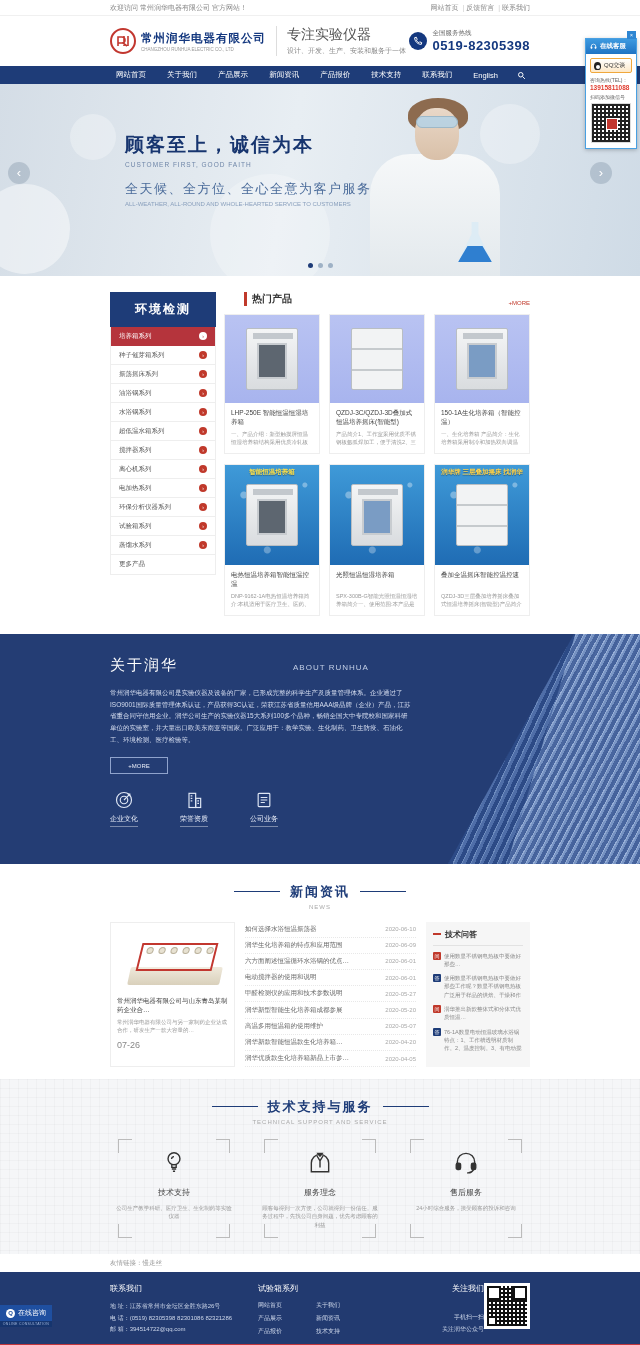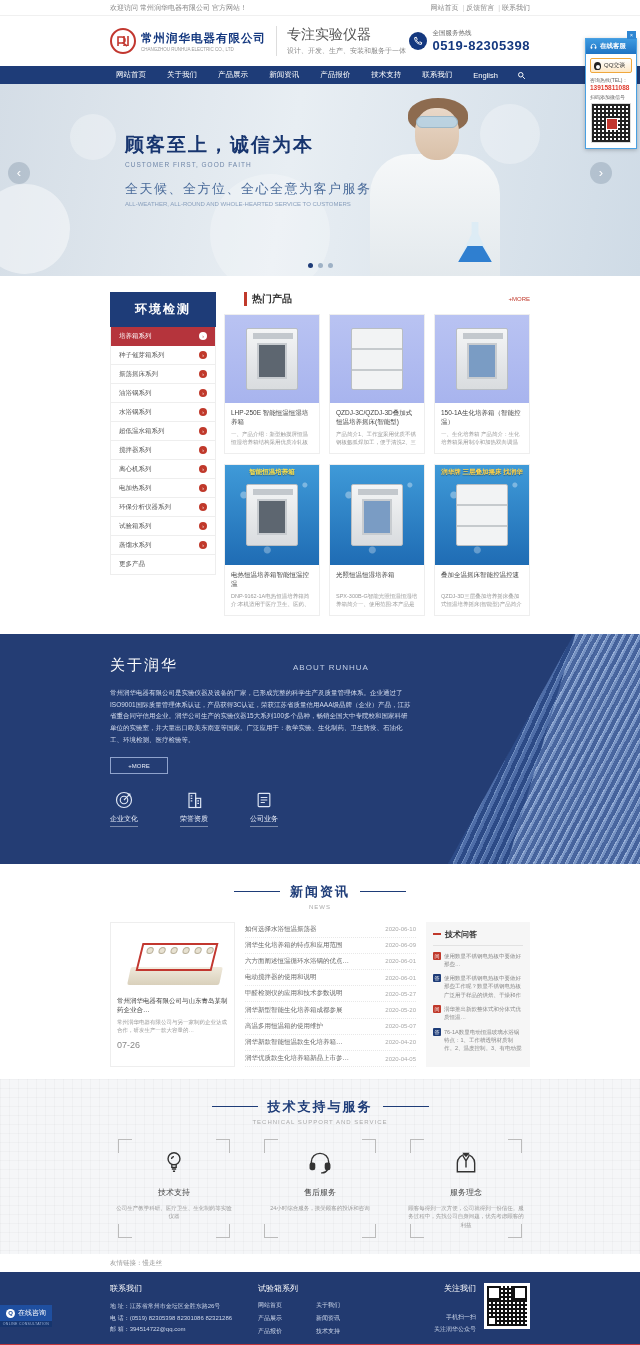--- a/index.html
+++ b/index.html
@@ -80,21 +80,21 @@
                letter-spacing:2px; padding:9px 0; }
   .side ul { list-style:none; border:1px solid #eee; border-top:none; }
   .side li { display:flex; align-items:center; justify-content:space-between; padding:0 8px;
              height:19px; border-bottom:1px solid #eee; font-size:6.5px; color:#555; cursor:pointer; }
   .side li:last-child { border-bottom:none; }
   .side li.on { background:#b5343c; color:#fff; border-color:#b5343c; }
   .cat-arrow { width:8px; height:8px; border-radius:50%; background:#c0392b; color:#fff; font-size:5px;
                display:flex; align-items:center; justify-content:center; flex:0 0 auto; }
   .side li.on .cat-arrow { background:#fff; color:#b5343c; }
   .main-col { flex:1; }
-  .hot-head { display:flex; align-items:center; justify-content:space-between; margin-bottom:8px;padding-left:20px; }
+  .hot-head { display:flex; align-items:flex-end; justify-content:space-between; margin-bottom:8px;padding-left:20px; }
   .hot-title { font-size:10px; font-weight:bold; color:#333; border-left:3px solid #c0392b; padding-left:5px; }
   .more-link { font-size:6px; color:#c0392b; cursor:pointer; }
   .pgrid { display:grid; grid-template-columns:repeat(3,1fr); gap:10px 9px; }
   .pcard { border:1px solid #eee; background:#fff; cursor:pointer; }
   .pimg { height:88px; background:linear-gradient(180deg,#b9c3f2,#a8b4ee); position:relative;
           display:flex; align-items:center; justify-content:center; overflow:hidden; }
   .pimg.tall { height:100px; }
   .pimg.blue { background:radial-gradient(circle at 20% 30%,rgba(255,255,255,.35) 0 3px,transparent 4px),
                radial-gradient(circle at 70% 60%,rgba(255,255,255,.3) 0 2px,transparent 3px),
                radial-gradient(circle at 45% 85%,rgba(255,255,255,.3) 0 3px,transparent 4px),
@@ -191,21 +191,21 @@
 
   
   .linksbar { height:18px; background:#fff; }
   .linksbar .wrap { font-size:6.5px; color:#999; line-height:18px; }
   .footer { height:72px; background:#223a70; color:#cdd7ea; }
   .footer .wrap { display:flex; padding-top:11px; gap:26px; }
   .fcol-title { font-size:8px; color:#fff; margin-bottom:7px; }
   .fline { font-size:6px; line-height:1.9; }
   .fnav { display:grid; grid-template-columns:58px 58px; grid-auto-rows:13px; }
   .fnav span { font-size:6px; cursor:pointer; }
-  .fqr-wrap { margin-left:auto; display:flex; gap:8px; }
+  .fqr-wrap { margin-left:auto; display:flex; }
   .fq-text { text-align:right; }
   .fq-text .cap { font-size:6px; color:#cdd7ea; margin-top:18px; line-height:1.9; }
   .qr { width:46px; height:46px; background:#fff; padding:3px; }
   .qr-inner { width:100%; height:100%; position:relative;
       background:
         repeating-linear-gradient(0deg,#111 0 2px,transparent 2px 4px),
         repeating-linear-gradient(90deg,#111 0 2px,#fff 2px 4px); }
   .qr-inner::before,.qr-inner::after { content:""; position:absolute; width:10px; height:10px;
       border:2px solid #111; background:#fff; }
   .qr-inner::before { left:0; top:0; } .qr-inner::after { right:0; top:0; }
@@ -586,35 +586,35 @@
     <div class="sup-card">
       <svg viewBox="0 0 24 24" fill="none" stroke-width="1.3">
           <circle cx="12" cy="9" r="5.5"></circle>
           <path d="M10 14 v3 h4 v-3 M10 18.5 h4 M11 20.5 h2 M12 7 a2.2 2.2 0 0 0 -2.2 2.2"></path>
         </svg>
       <div class="sup-name">技术支持</div>
       <div class="sup-desc">公司生产教学科研、医疗卫生、生化制药等实验仪器</div>
     </div>
     <div class="sup-card">
       <svg viewBox="0 0 24 24" fill="none" stroke-width="1.3">
+          <path d="M4 21 v-8 a8 8 0 0 1 16 0 v8 z"></path>
+          <path d="M9 6 l3 5 3-5 M12 11 v6 M10 4 h4 l-2 2.5 z"></path>
+        </svg>
+      <div class="sup-name">服务理念</div>
+      <div class="sup-desc">顾客每得到一次方便，公司就得到一份信任。服务过程中，先找公司自身问题，优先考虑顾客的利益</div>
+    </div>
+    <div class="sup-card">
+      <svg viewBox="0 0 24 24" fill="none" stroke-width="1.3">
           <path d="M4 14 v-2 a8 8 0 0 1 16 0 v2"></path>
           <rect x="3" y="13" width="4" height="6" rx="1.5" fill="#333"></rect>
           <rect x="17" y="13" width="4" height="6" rx="1.5" fill="#333"></rect>
           <path d="M19 19 a6 6 0 0 1 -6 3"></path>
         </svg>
       <div class="sup-name">售后服务</div>
       <div class="sup-desc">24小时综合服务，接受顾客的投诉和咨询</div>
-    </div>
-    <div class="sup-card">
-      <svg viewBox="0 0 24 24" fill="none" stroke-width="1.3">
-          <path d="M4 21 v-8 a8 8 0 0 1 16 0 v8 z"></path>
-          <path d="M9 6 l3 5 3-5 M12 11 v6 M10 4 h4 l-2 2.5 z"></path>
-        </svg>
-      <div class="sup-name">服务理念</div>
-      <div class="sup-desc">顾客每得到一次方便，公司就得到一份信任。服务过程中，先找公司自身问题，优先考虑顾客的利益</div>
     </div>
   </div>
 </div>
 
 <div class="linksbar">
   <div class="wrap"><span>友情链接：慢走丝</span></div>
 </div>
 
 <div class="footer">
   <div class="wrap">

